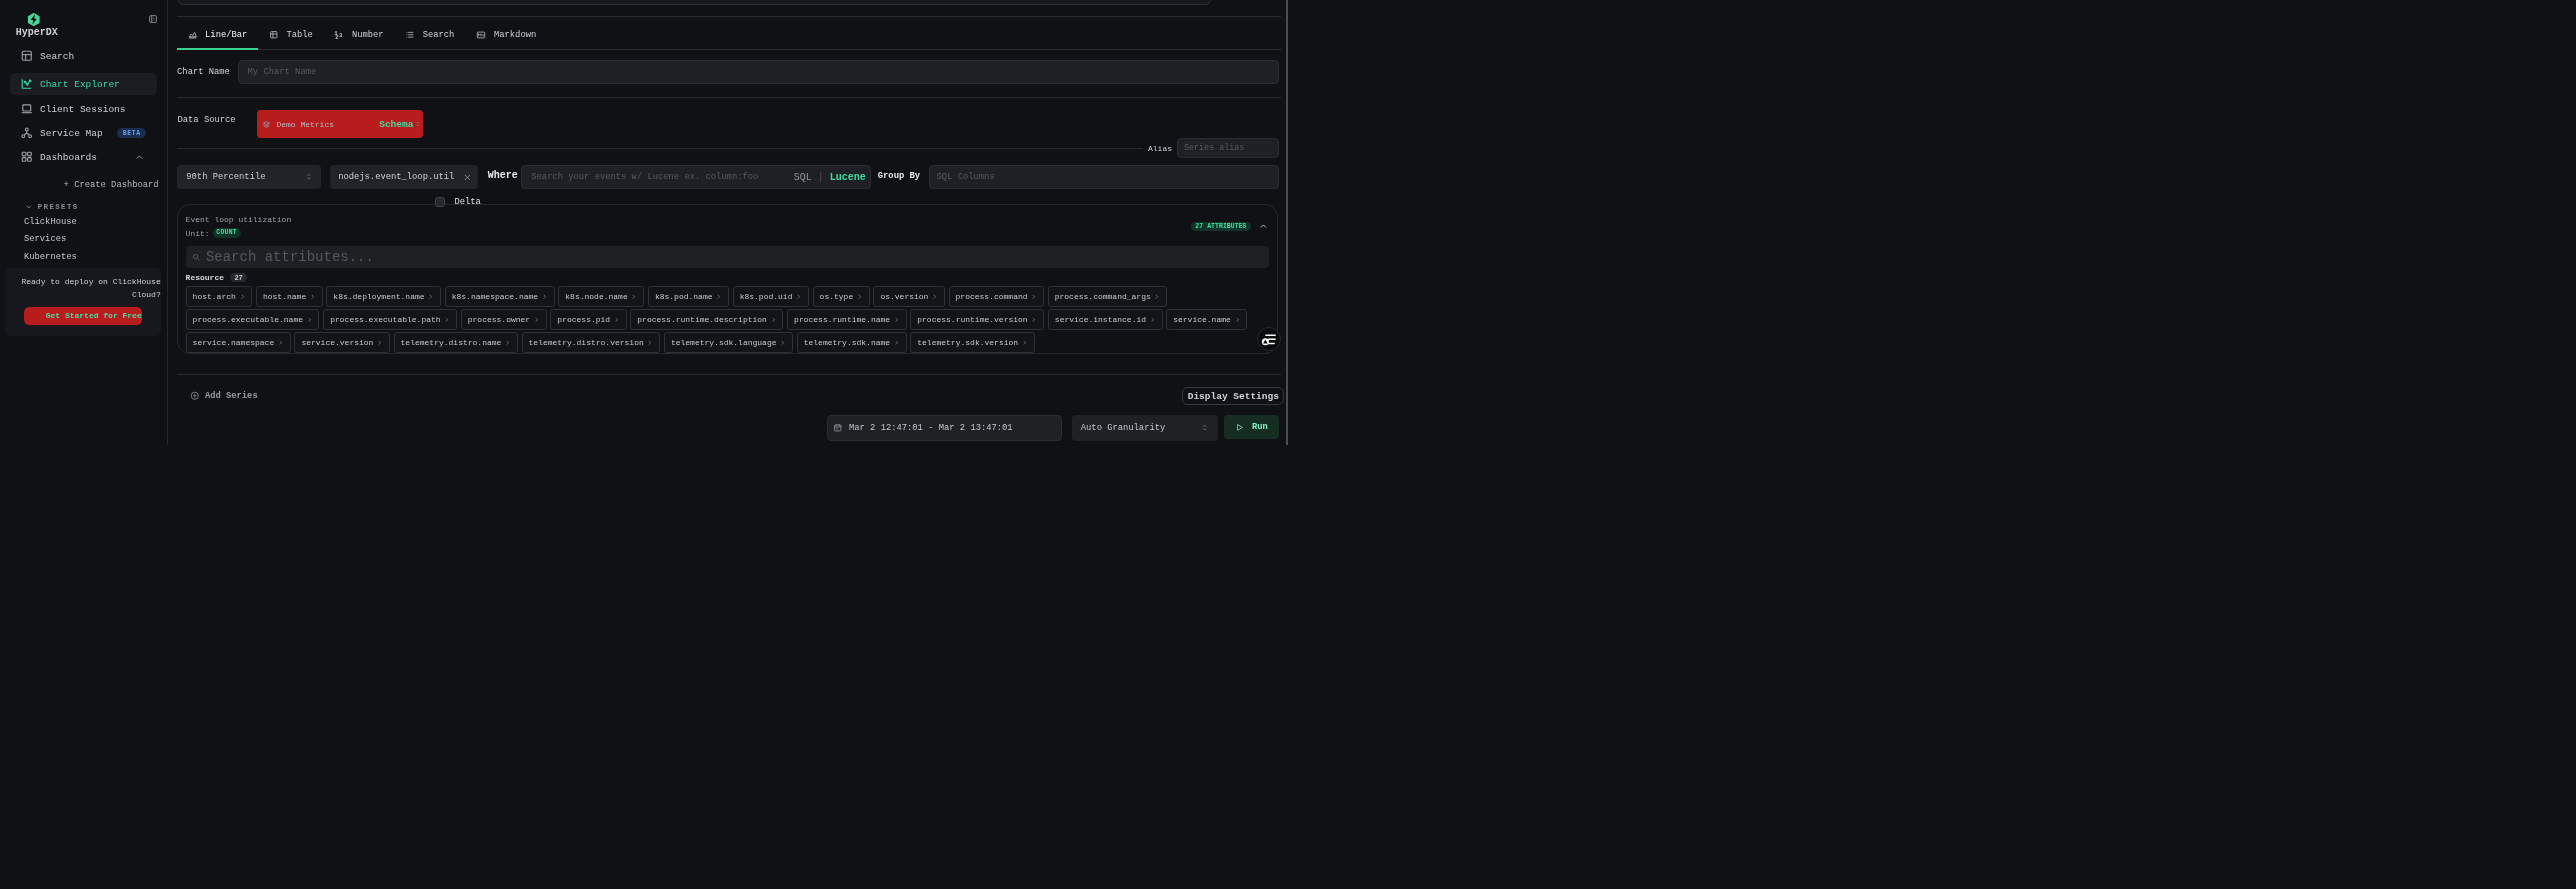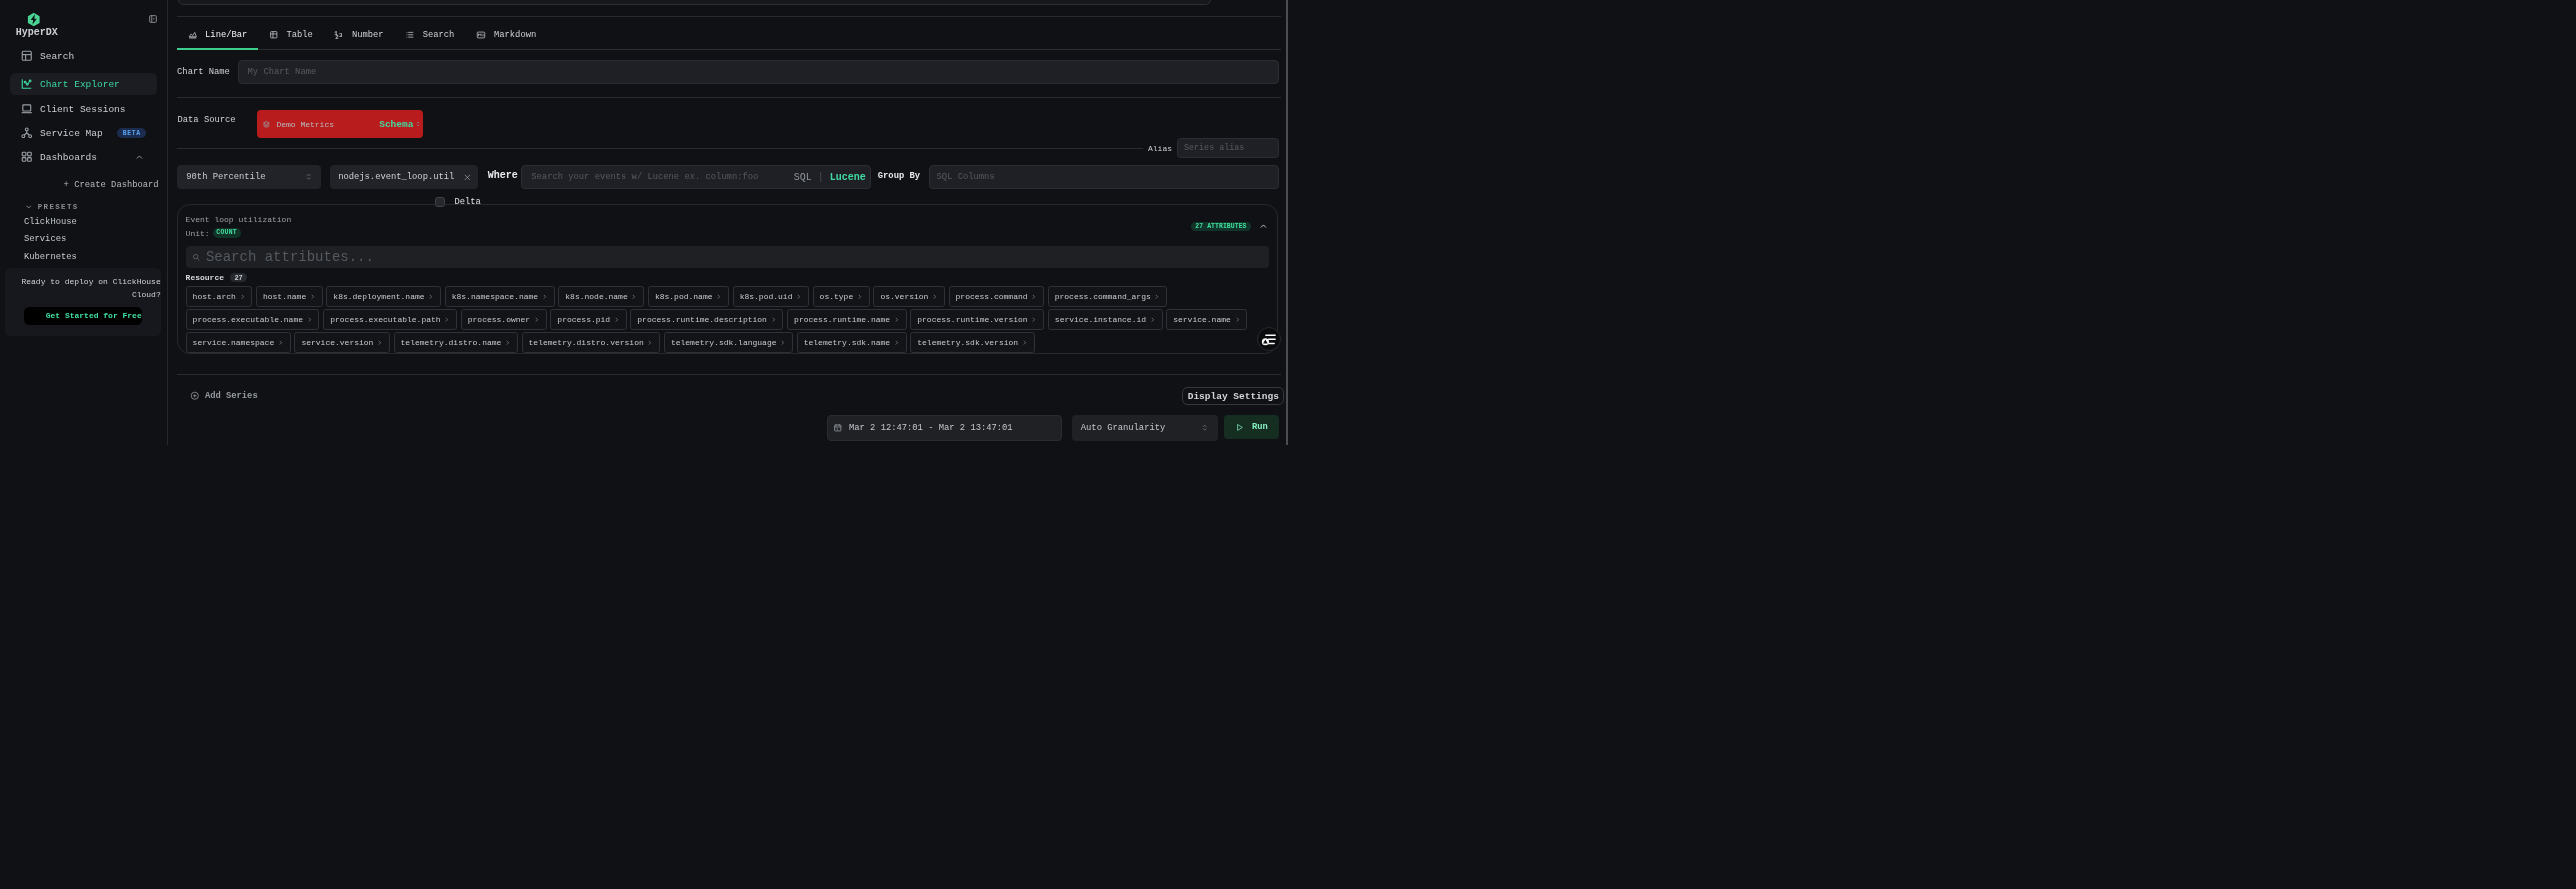--- a/index.html
+++ b/index.html
@@ -36,21 +36,21 @@
 .create-dash { position:absolute; left:21.6px; top:180px; font-size:8.8px; color:#b4bac0;margin-left:42px; }
 .presets { position:absolute; left:25px; top:203px; font-size:7.4px; font-weight:bold; letter-spacing:1.4px; color:#888e94; display:flex; align-items:center; }
 .preset-item { position:absolute; left:24px; font-size:8.8px; color:#c5cad0; }
 .promo {
   position:absolute; left:4.7px; top:268px; width:156px; height:68px;
   background:#17181d; border-radius:5.4px; text-align:right;
 }
 .promo-text { font-size:8px; color:#ced3d9; line-height:13px; padding-top:6.8px; }
 .promo-btn {
   margin:6px auto 0; width:118px; height:18px; line-height:18px;
-  background:#000000; border-radius:5.4px; color:#3fe3a3;
+  background:#b91c1c; border-radius:5.4px; color:#3fe3a3;
   font-size:8px; font-weight:bold;
 }
 
 
 .main { position:absolute; left:168px; top:0; right:0; bottom:0; }
 .topbox {
   position:absolute; left:9.5px; top:-19.6px; width:1033px; height:25px;
   background:#17181b; border:0.7px solid #2c2f35; border-radius:5.4px;
 }
 .hr { position:absolute; left:8.8px; right:7.4px; height:0.7px; background:#292b30; }

